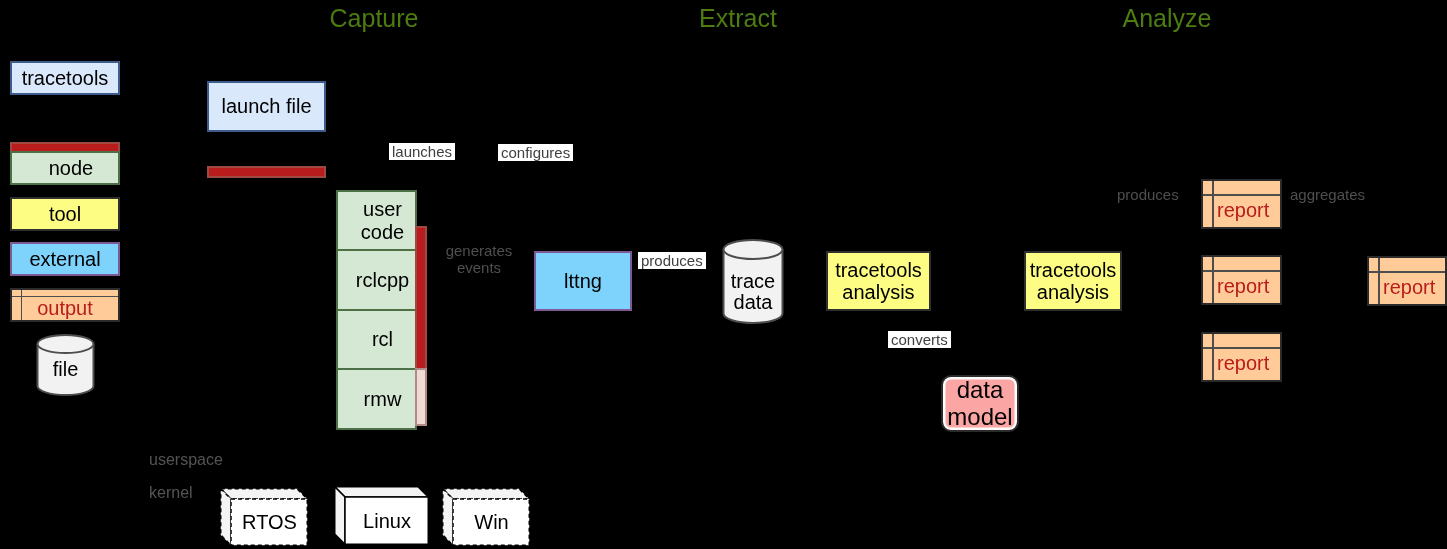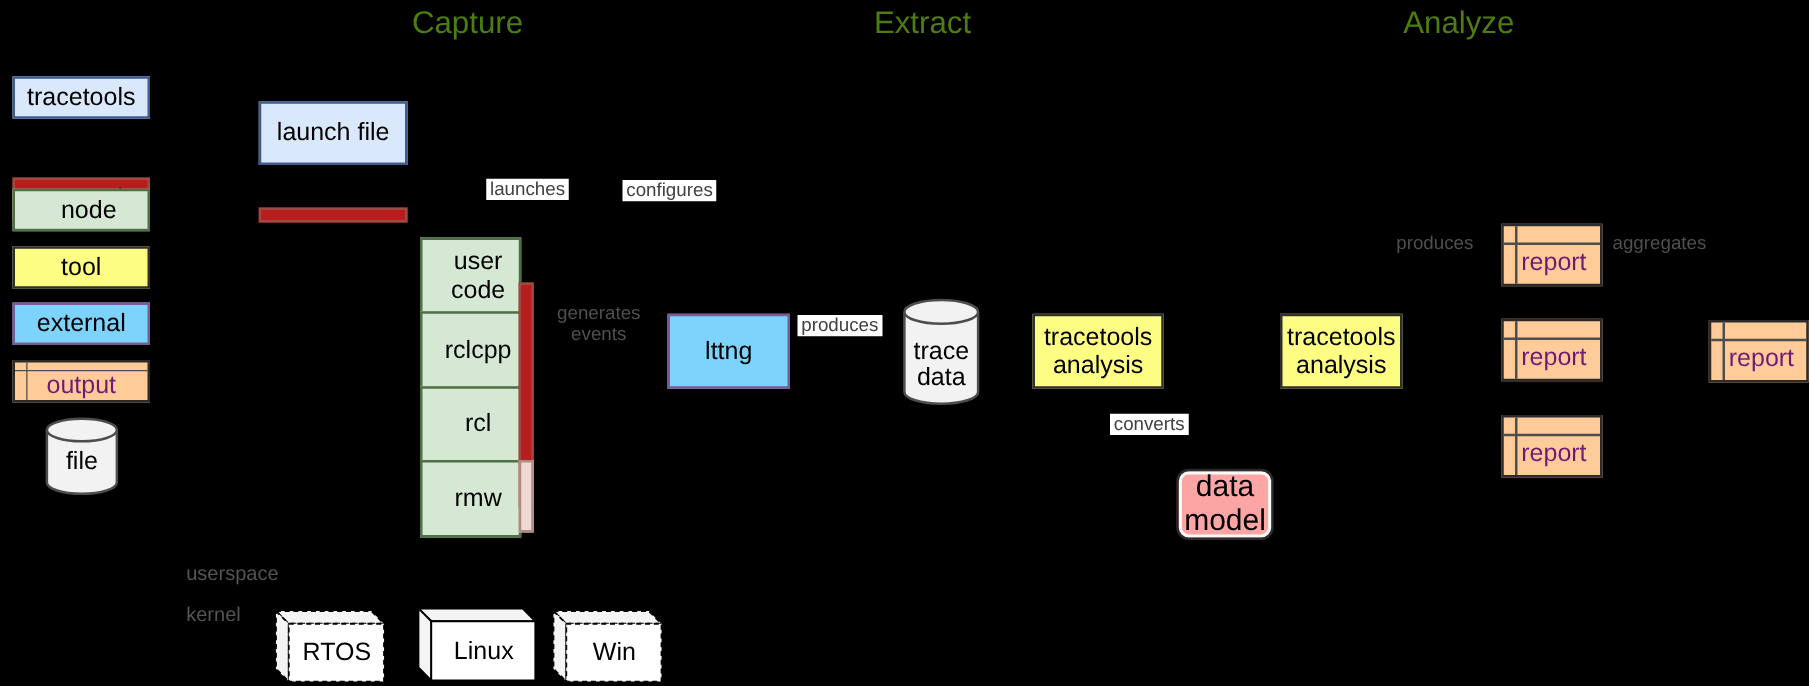--- a/index.html
+++ b/index.html
@@ -20,21 +20,21 @@
   .purple { background:#7dd3fc; border:2px solid #7d5a96; }
   .stack-cell + .stack-cell { margin-top:-2px; }
   .stack-cell { position:relative; width:81px; display:flex; align-items:center; justify-content:center;
     text-align:center; box-sizing:border-box; font-size:20px; line-height:1.12; }
   .wlabel { position:absolute; background:#ffffff; color:#404040; font-size:15px; line-height:17px;
     padding:0 3px; white-space:nowrap; }
   .glabel { position:absolute; color:#4f4f4f; font-size:15px; line-height:1.12; }
   .report { position:absolute; box-sizing:border-box; background:#ffcc99; border:2px solid #2b2b2b; }
   .r-h { position:absolute; left:0; right:0; top:13px; border-top:2px solid #4d4d4d; }
   .r-v { position:absolute; top:0; bottom:0; left:9px; border-left:2px solid #4d4d4d; }
-  .r-label { position:absolute; left:14px; top:18px; font-size:20px; color:#701a75; }
+  .r-label { position:absolute; left:14px; top:18px; font-size:20px; color:#b91c1c; }
   .legend-output .r-h { top:6px; border-top-width:1.5px; }
   .legend-output .r-v { border-left-width:1.5px; }
   .legend-output .r-label { position:static; display:block; width:100%; text-align:center; padding-top:7px; font-size:20px; }
   .cyl { position:absolute; }
   .cyl-label { position:absolute; left:0; right:0; text-align:center; color:#000; font-size:20px; line-height:21px; }
   .rounded {
     position:absolute; box-sizing:border-box; background:#fca5a5; border:2.5px solid #2b2b2b;
     border-radius:10px; box-shadow:inset 0 0 0 2.5px #fbfbfb;
     display:flex; align-items:center; justify-content:center; text-align:center; font-size:24px; line-height:1.12; color:#000;
   }

